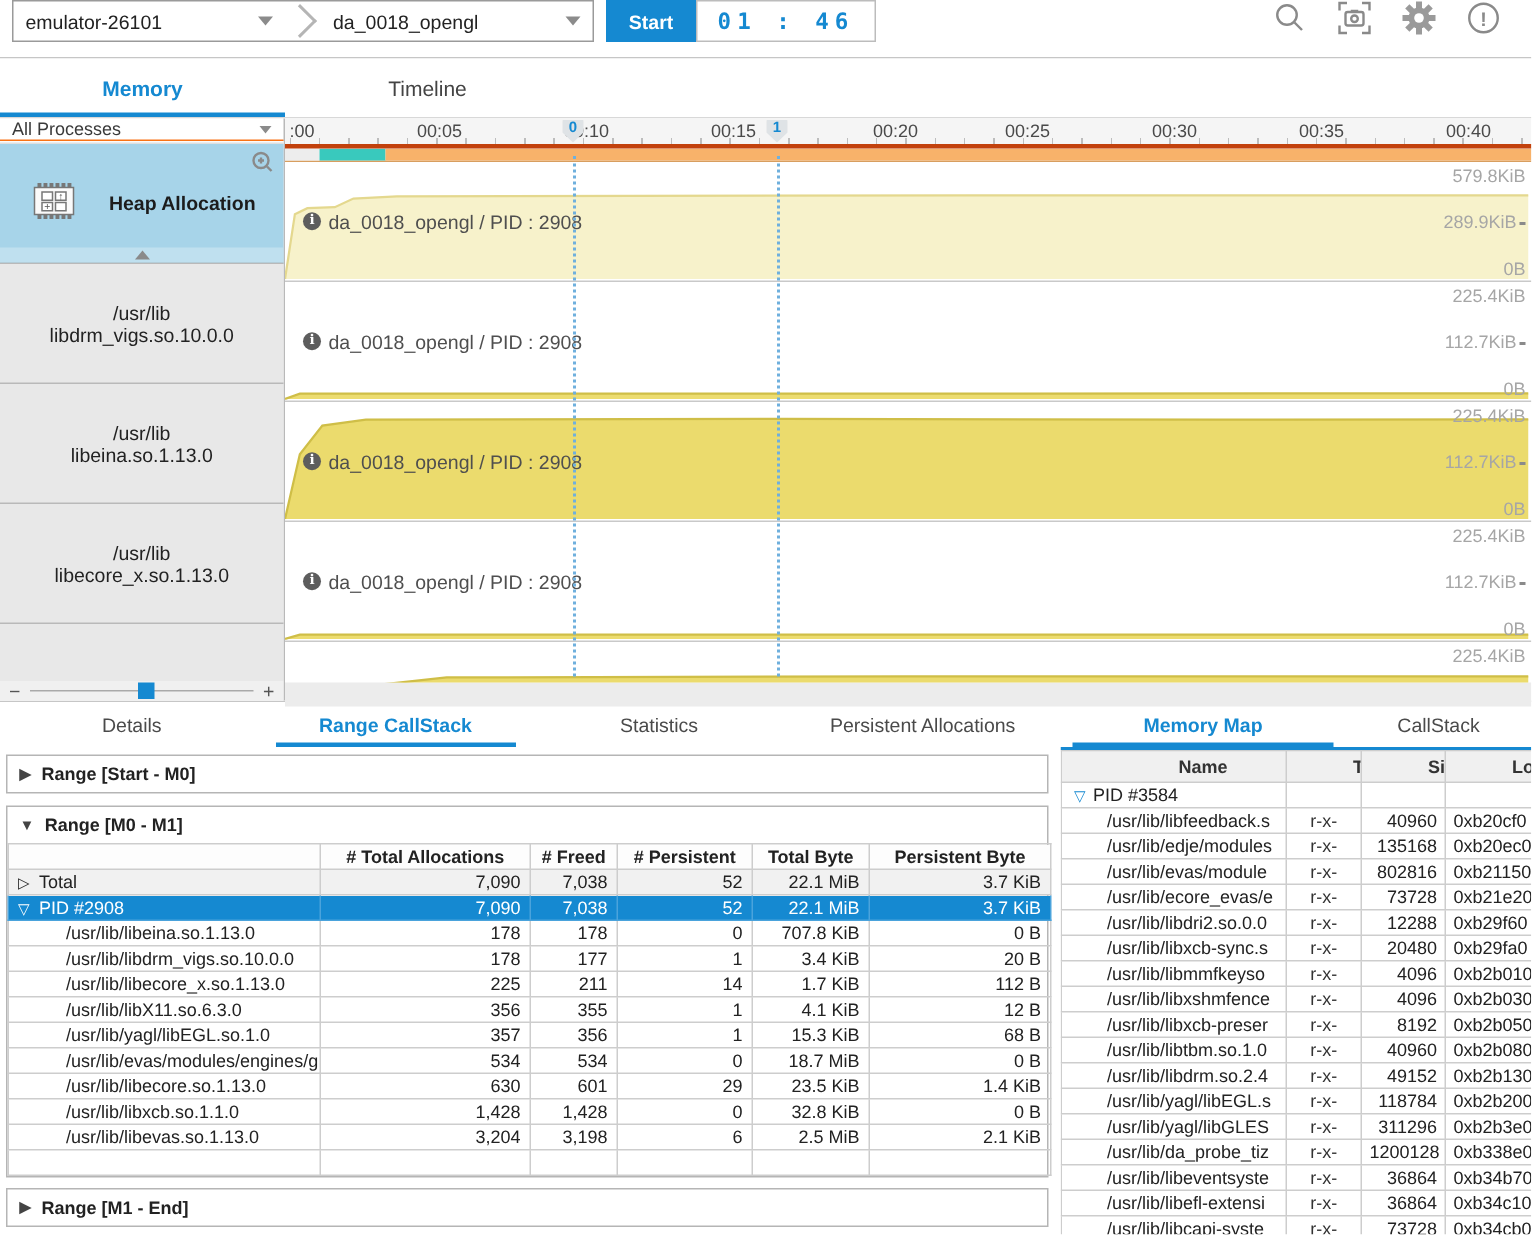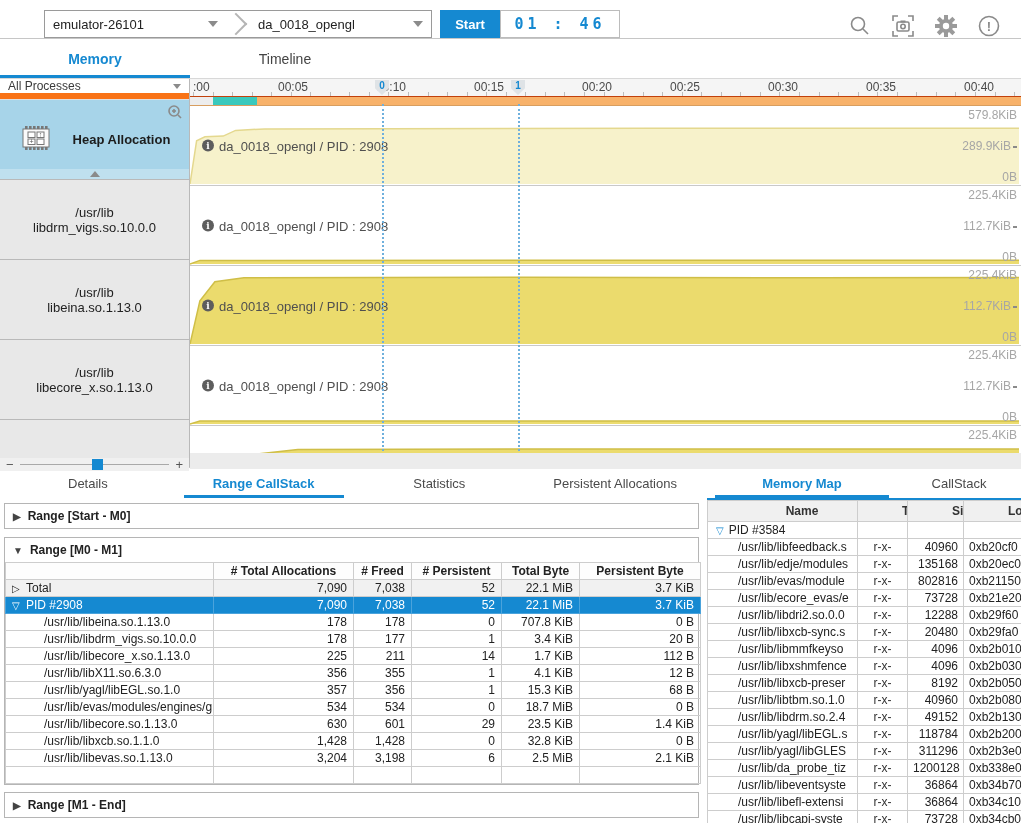--- a/index.html
+++ b/index.html
@@ -1,20 +1,20 @@
 <!DOCTYPE html>
 <html><head>
 <meta charset="utf-8">
 <style>
   html,body{margin:0;padding:0;background:#fff;}
   .app{position:relative;width:1021px;height:823px;overflow:hidden;background:#fff;
        font-family:"Liberation Sans",sans-serif;font-size:12px;color:#3a3a3a;}
 
   
-  .toolbar{height:38px;border-bottom:1px solid #c6c6c6;display:flex;align-items:flex-end;padding-left:36px;}
+  .toolbar{height:38px;border-bottom:1px solid #c6c6c6;display:flex;align-items:flex-start;}
   .target-group{display:flex;align-items:center;height:26px;border:1px solid #9a9a9a;margin-left:8px;background:#fff;}
   .dd{display:flex;align-items:center;justify-content:space-between;width:165px;height:100%;padding:0 8px;cursor:pointer;}
   .dd .dd-label{font-size:13px;color:#222;}
   .caret{width:0;height:0;border-left:5px solid transparent;border-right:5px solid transparent;border-top:6px solid #8b8b8b;}
   .chev{width:14px;height:14px;border-top:2px solid #b5b5b5;border-right:2px solid #b5b5b5;transform:rotate(45deg);margin:0 6px 0 2px;}
   .start-btn{width:60px;height:28px;margin-left:8px;background:#1589d1;color:#fff;font-weight:bold;
              font-size:13px;display:flex;align-items:center;justify-content:center;cursor:pointer;}
   .timer{width:118px;height:26px;border:1px solid #bcbcbc;display:flex;align-items:center;justify-content:center;
          color:#1589d1;font-weight:bold;font-size:15px;letter-spacing:4px;font-family:"DejaVu Sans Mono",monospace;}
   .tb-icons{margin-left:auto;display:flex;align-items:center;gap:19px;padding-right:20px;}
@@ -22,41 +22,41 @@
 
   
   .main-tabs{height:39px;display:flex;border-bottom:1px solid #d8d8d8;background:#fff;}
   .main-tab{width:190px;display:flex;align-items:center;justify-content:center;font-size:14px;color:#444;cursor:pointer;position:relative;}
   .main-tab.active{color:#1589d1;font-weight:bold;}
   .main-tab.active::after{content:"";position:absolute;left:0;right:0;bottom:0;height:3px;background:#1589d1;}
 
   
   .chart-area{height:388px;display:flex;position:relative;border-bottom:1px solid #c6c6c6;}
   .tl-left{width:190px;border-right:1px solid #b9b9b9;display:flex;flex-direction:column;background:#fff;}
-  .proc-filter{height:17px;border-bottom:6px solid #f97316;display:flex;align-items:center;justify-content:space-between;
+  .proc-filter{height:17px;border-bottom:1px solid #f97316;display:flex;align-items:center;justify-content:space-between;
                padding:0 8px;cursor:pointer;}
   .proc-filter .caret{border-left-width:4px;border-right-width:4px;border-top-width:5px;}
   .left-gap{height:8px;background:#fbfbfb;border-bottom:1px solid #e0e0e0;}
   .tl-label{height:80px;box-sizing:border-box;border-bottom:1px solid #b9b9b9;background:#e8e8e8;
             display:flex;flex-direction:column;align-items:center;justify-content:center;text-align:center;
             font-size:13px;color:#222;cursor:pointer;position:relative;overflow:hidden;}
   .tl-label.heap{background:#a7d4e9;}
   .tl-label.partial{height:27px;border-bottom:none;justify-content:flex-start;padding-top:38px;}
   .heap-inner{display:flex;align-items:center;gap:20px;}
   .heap-title{font-weight:bold;font-size:13px;color:#1c1c1c;}
   .zoomplus{position:absolute;top:4px;right:6px;}
   .collapse-strip{position:absolute;left:0;right:0;bottom:0;height:10px;background:#bfe0ef;display:flex;align-items:center;justify-content:center;}
   .collapse-tri{width:0;height:0;border-left:5px solid transparent;border-right:5px solid transparent;border-bottom:6px solid #8a8a8a;}
   .slider-row{height:16px;background:#f0f0f0;display:flex;align-items:center;padding:0 6px;gap:6px;margin-top:auto;}
   .slider-sign{color:#555;font-size:13px;line-height:1;cursor:pointer;}
   .slider-track{position:relative;flex:1;height:1px;background:#a9a9a9;}
   .slider-handle{position:absolute;top:-5px;left:48%;width:11px;height:11px;background:#1589d1;cursor:pointer;}
 
   .tl-right{position:relative;width:831px;background:#fff;}
-  .ruler{position:relative;height:17px;background:#f5f5f5;border-bottom:1px solid #c2410c;overflow:visible;}
+  .ruler{position:relative;height:17px;background:#f5f5f5;border-bottom:3px solid #c2410c;overflow:visible;}
   .ruler-ticks{position:absolute;left:3px;right:0;bottom:0;height:4px;
         background-image:repeating-linear-gradient(90deg,#bdbdbd 0 1px,transparent 1px 19.55px);}
   .ruler-label{position:absolute;top:1px;font-size:12px;color:#4a4a4a;transform:translateX(-50%);white-space:nowrap;}
   .ruler-label.left{transform:none;}
   .flag{position:absolute;top:1px;width:14px;height:15px;background:#dfe3e6;
         clip-path:polygon(0 0,100% 0,100% 55%,50% 100%,0 55%);
         filter:drop-shadow(0 0 1px #7d868c);
         display:flex;align-items:flex-start;justify-content:center;
         font-size:10px;font-weight:bold;color:#1589d1;z-index:5;cursor:grab;}
   .progress{height:8px;display:flex;border-bottom:1px solid #d89e5f;}

